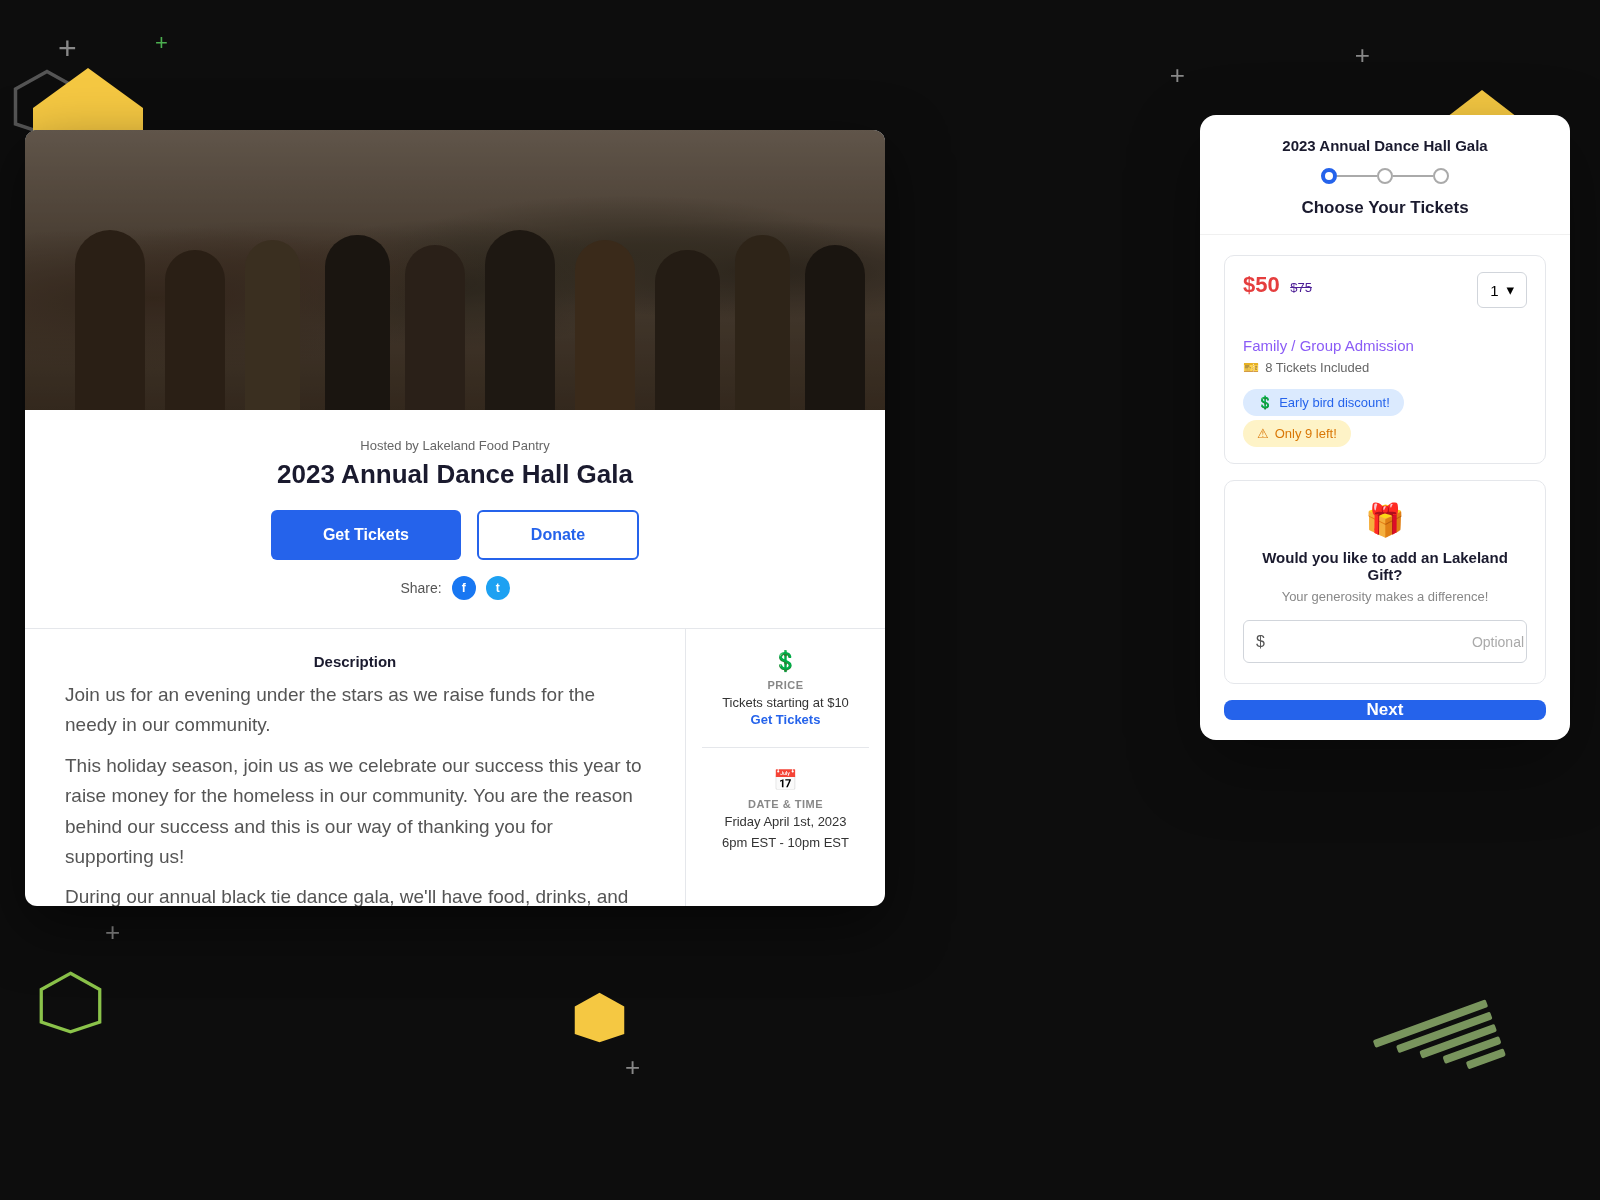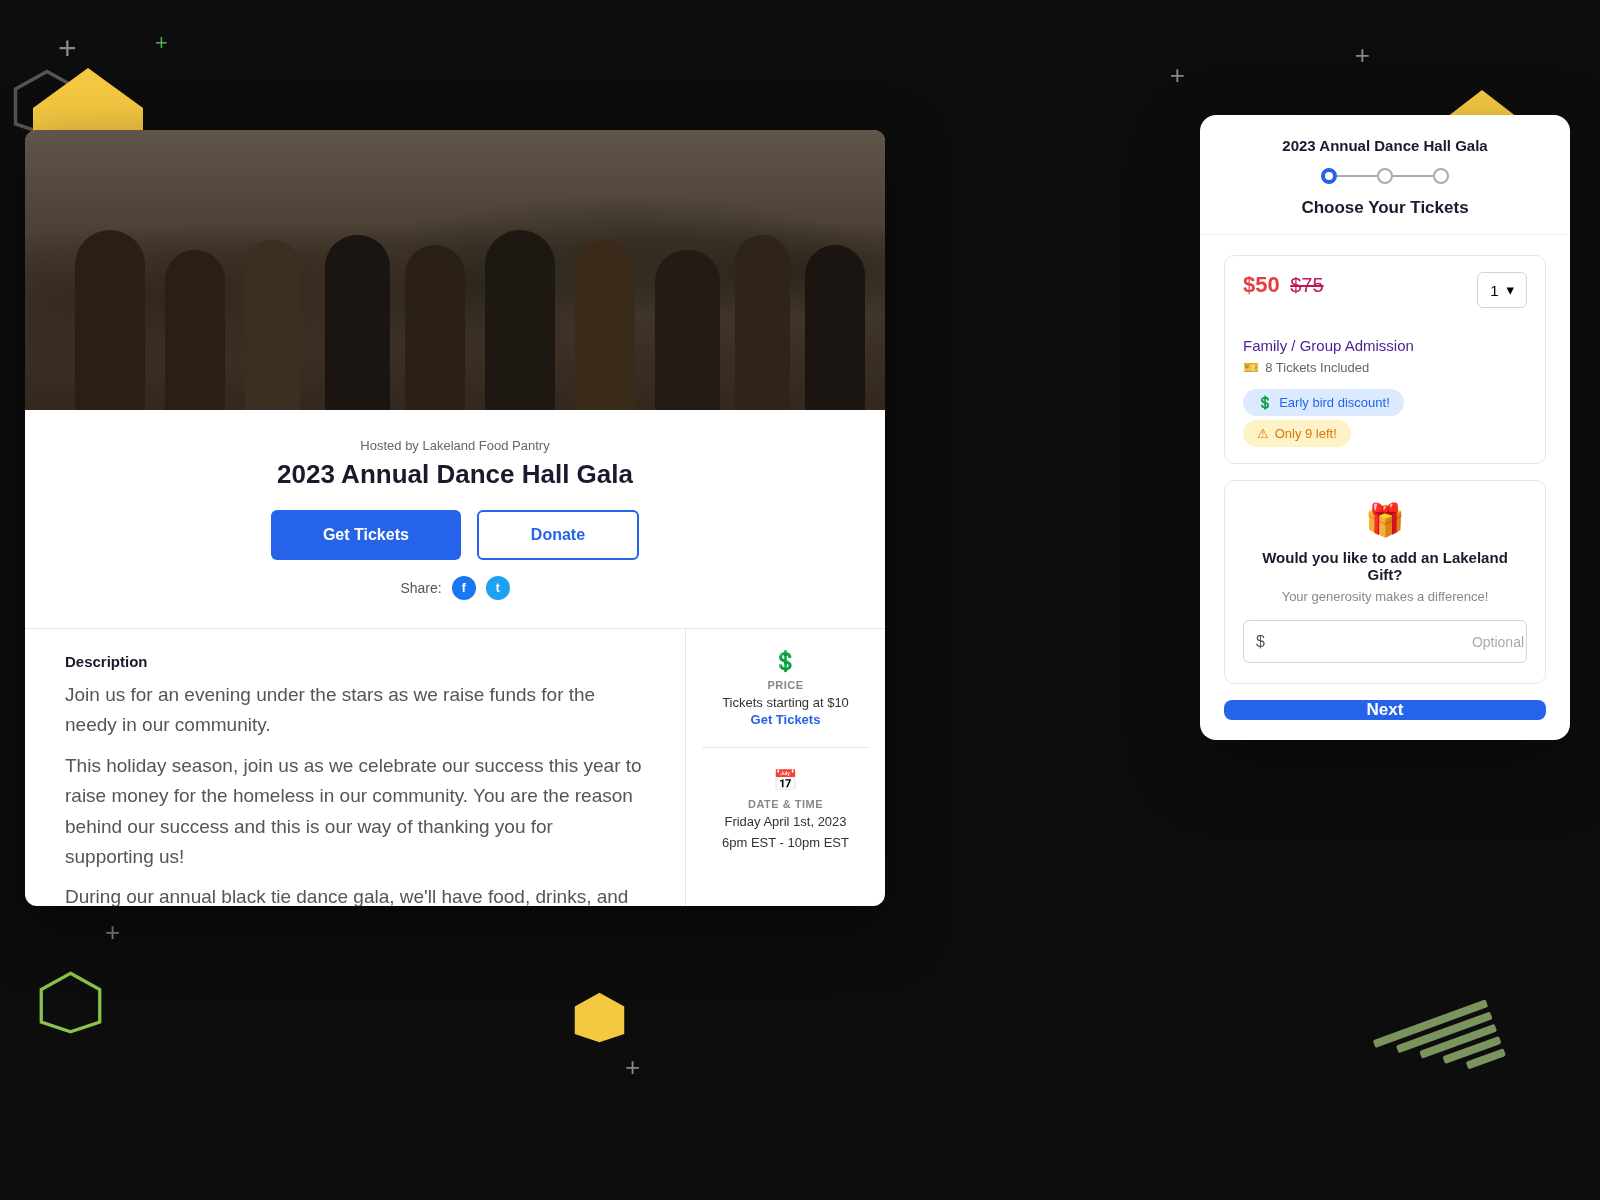--- a/index.html
+++ b/index.html
@@ -147,20 +147,21 @@
       flex: 1;
       padding: 24px 40px;
       overflow-y: auto;
       border-top: 1px solid #e5e7eb;
     }
     .desc-heading {
       font-size: 15px;
       font-weight: 700;
       color: #1a1a2e;
       margin-bottom: 10px;
+      text-align: center;
     }
     .desc-text {
       font-size: 19px;
       color: #555;
       line-height: 1.6;
       margin-bottom: 10px;
     }
 
     .event-sidebar-right {
       width: 200px;
@@ -277,27 +278,27 @@
       margin-bottom: 8px;
     }
     .ticket-price-block {}
     .price-sale {
       font-size: 22px;
       font-weight: 700;
       color: #e53e3e;
       margin-right: 6px;
     }
     .price-orig {
-      font-size: 20px;
-      color: #be185d;
+      font-size: 13px;
+      color: #4c1d95;
       text-decoration: line-through;
     }
     .ticket-name {
       font-size: 15px;
-      color: #4c1d95;
+      color: #8b5cf6;
       margin-bottom: 6px;
       margin-top: 29px;
     }
     .ticket-includes {
       font-size: 13px;
       color: #666;
       display: flex;
       align-items: center;
       gap: 6px;
     }

